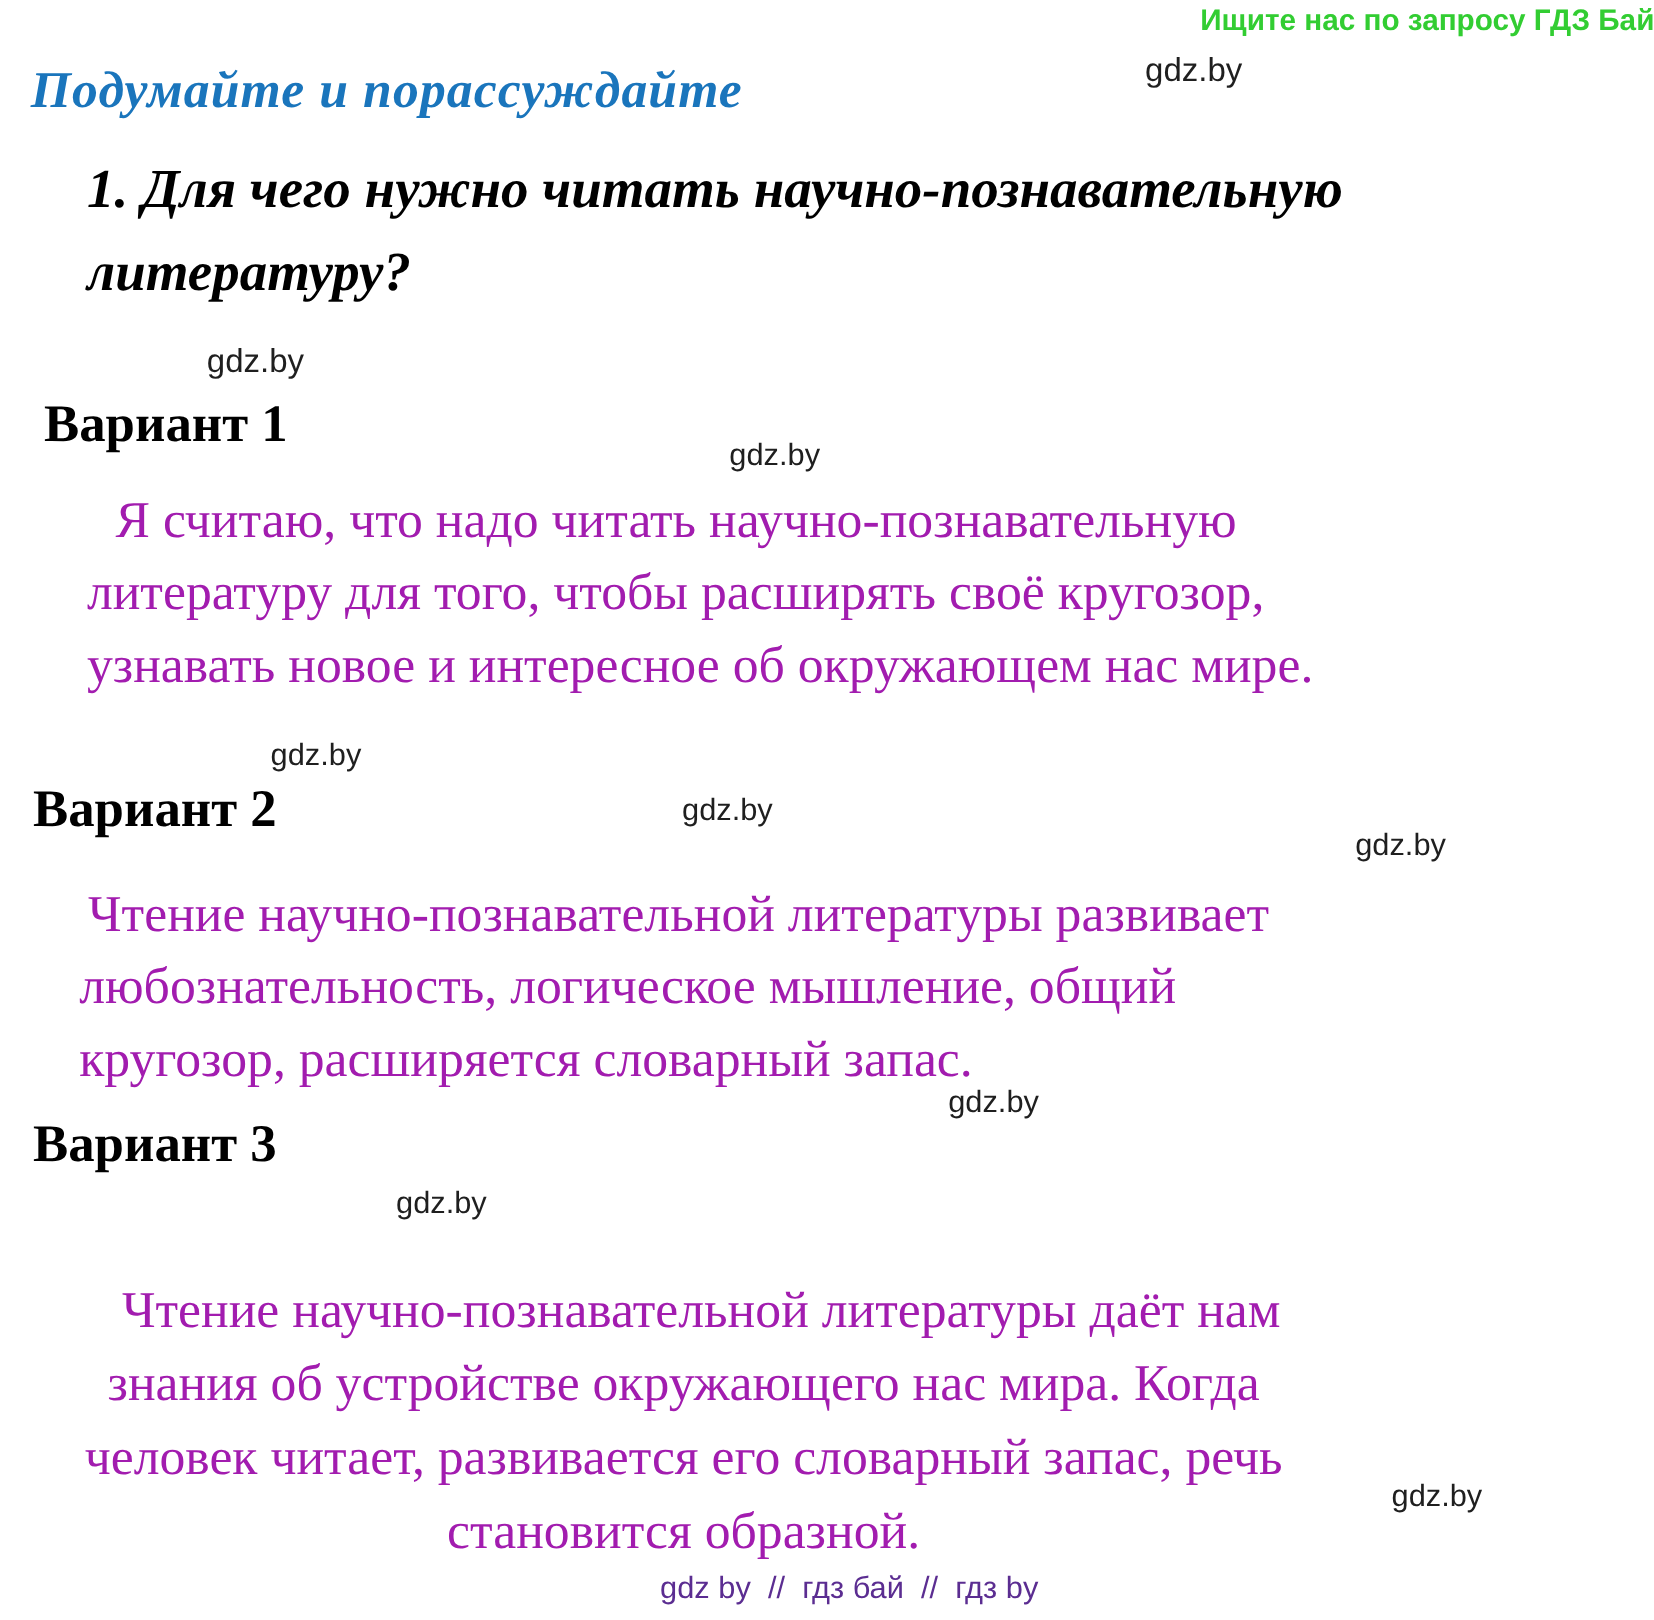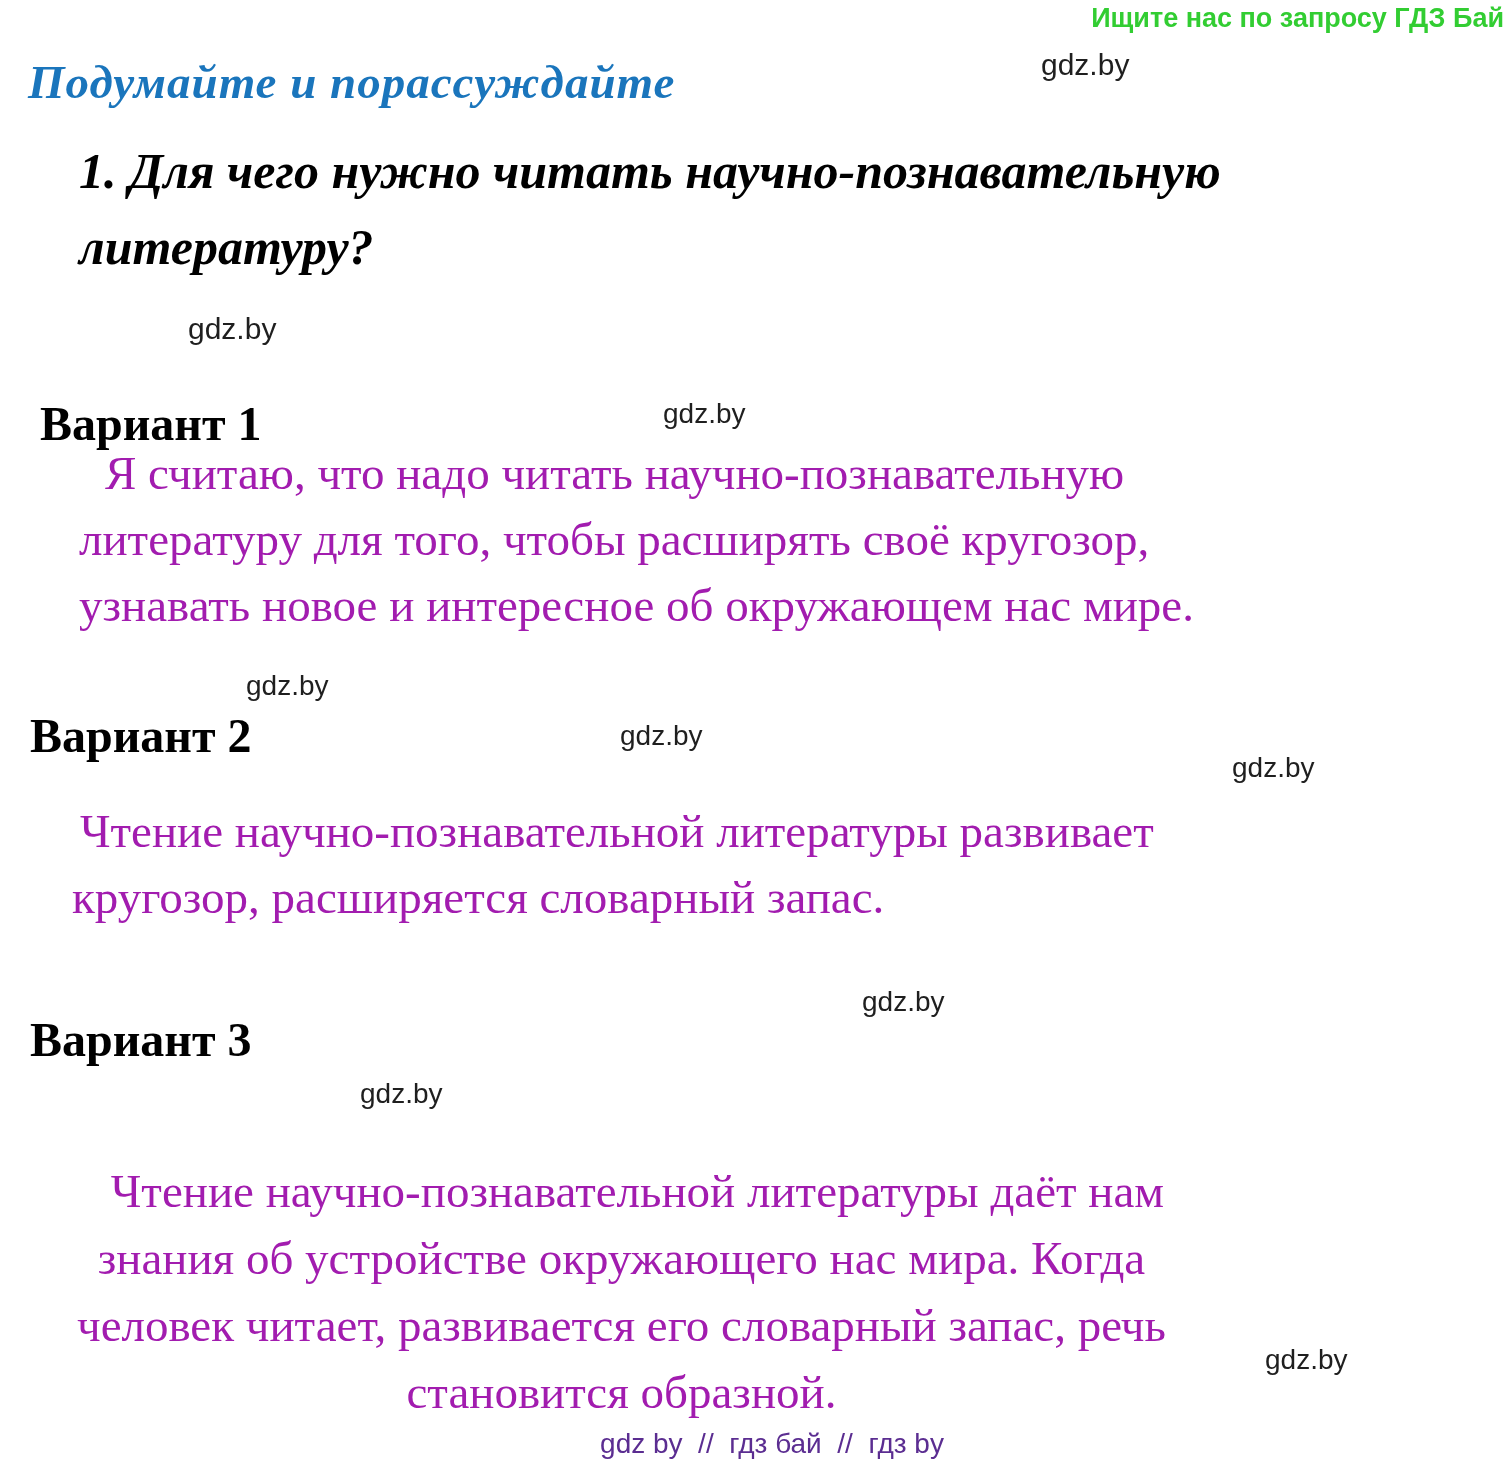--- a/index.html
+++ b/index.html
@@ -43,21 +43,21 @@
   .question{
     position:absolute;left:40px;top:133px;
     font-size:50px;font-weight:bold;font-style:italic;
     line-height:76px;color:#000;
   }
   .v-title{
     position:absolute;margin:0;
     font-size:48px;font-weight:bold;font-style:normal;
     color:#000;
   }
-  .t-1{left:40px;top:358px;margin-top:38px;}
+  .t-1{left:40px;top:358px;}
   .t-2{left:30px;top:708px;}
   .t-3{left:30px;top:1012px;}
   .v-text{
     position:absolute;
     font-size:47px;line-height:66px;color:#a21caf;
   }
   .p-1{left:40px;top:440px;}
   .p-1 .line:first-child{padding-left:26px;}
   .p-2{left:33px;top:798px;}
   .p-2 .line:first-child{padding-left:8px;}
@@ -103,20 +103,21 @@
 
   <span class="wm wm-4">gdz.by</span>
 
   <h2 class="v-title t-2">Вариант 2</h2>
 
   <span class="wm wm-5">gdz.by</span>
   <span class="wm wm-6">gdz.by</span>
 
   <div class="v-text p-2">
     <div class="line">Чтение научно-познавательной литературы развивает</div>
+    <div class="line">любознательность, логическое мышление, общий</div>
     <div class="line">кругозор, расширяется словарный запас.</div>
   </div>
 
   <span class="wm wm-7">gdz.by</span>
 
   <h2 class="v-title t-3">Вариант 3</h2>
 
   <span class="wm wm-8">gdz.by</span>
 
   <div class="v-text p-3">

